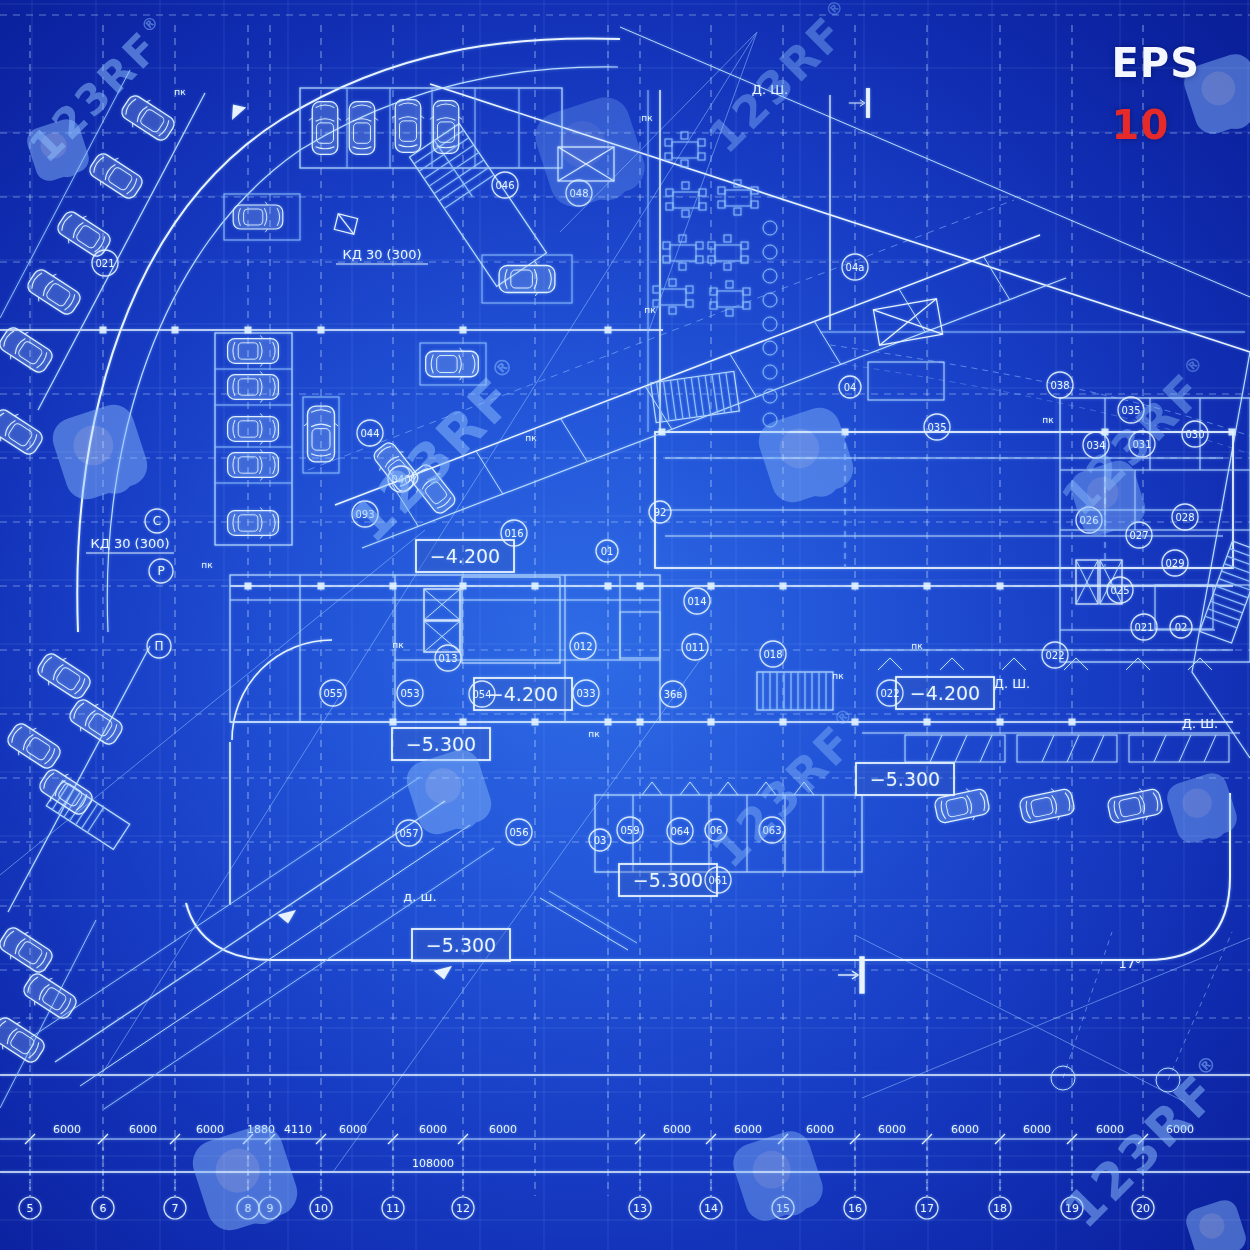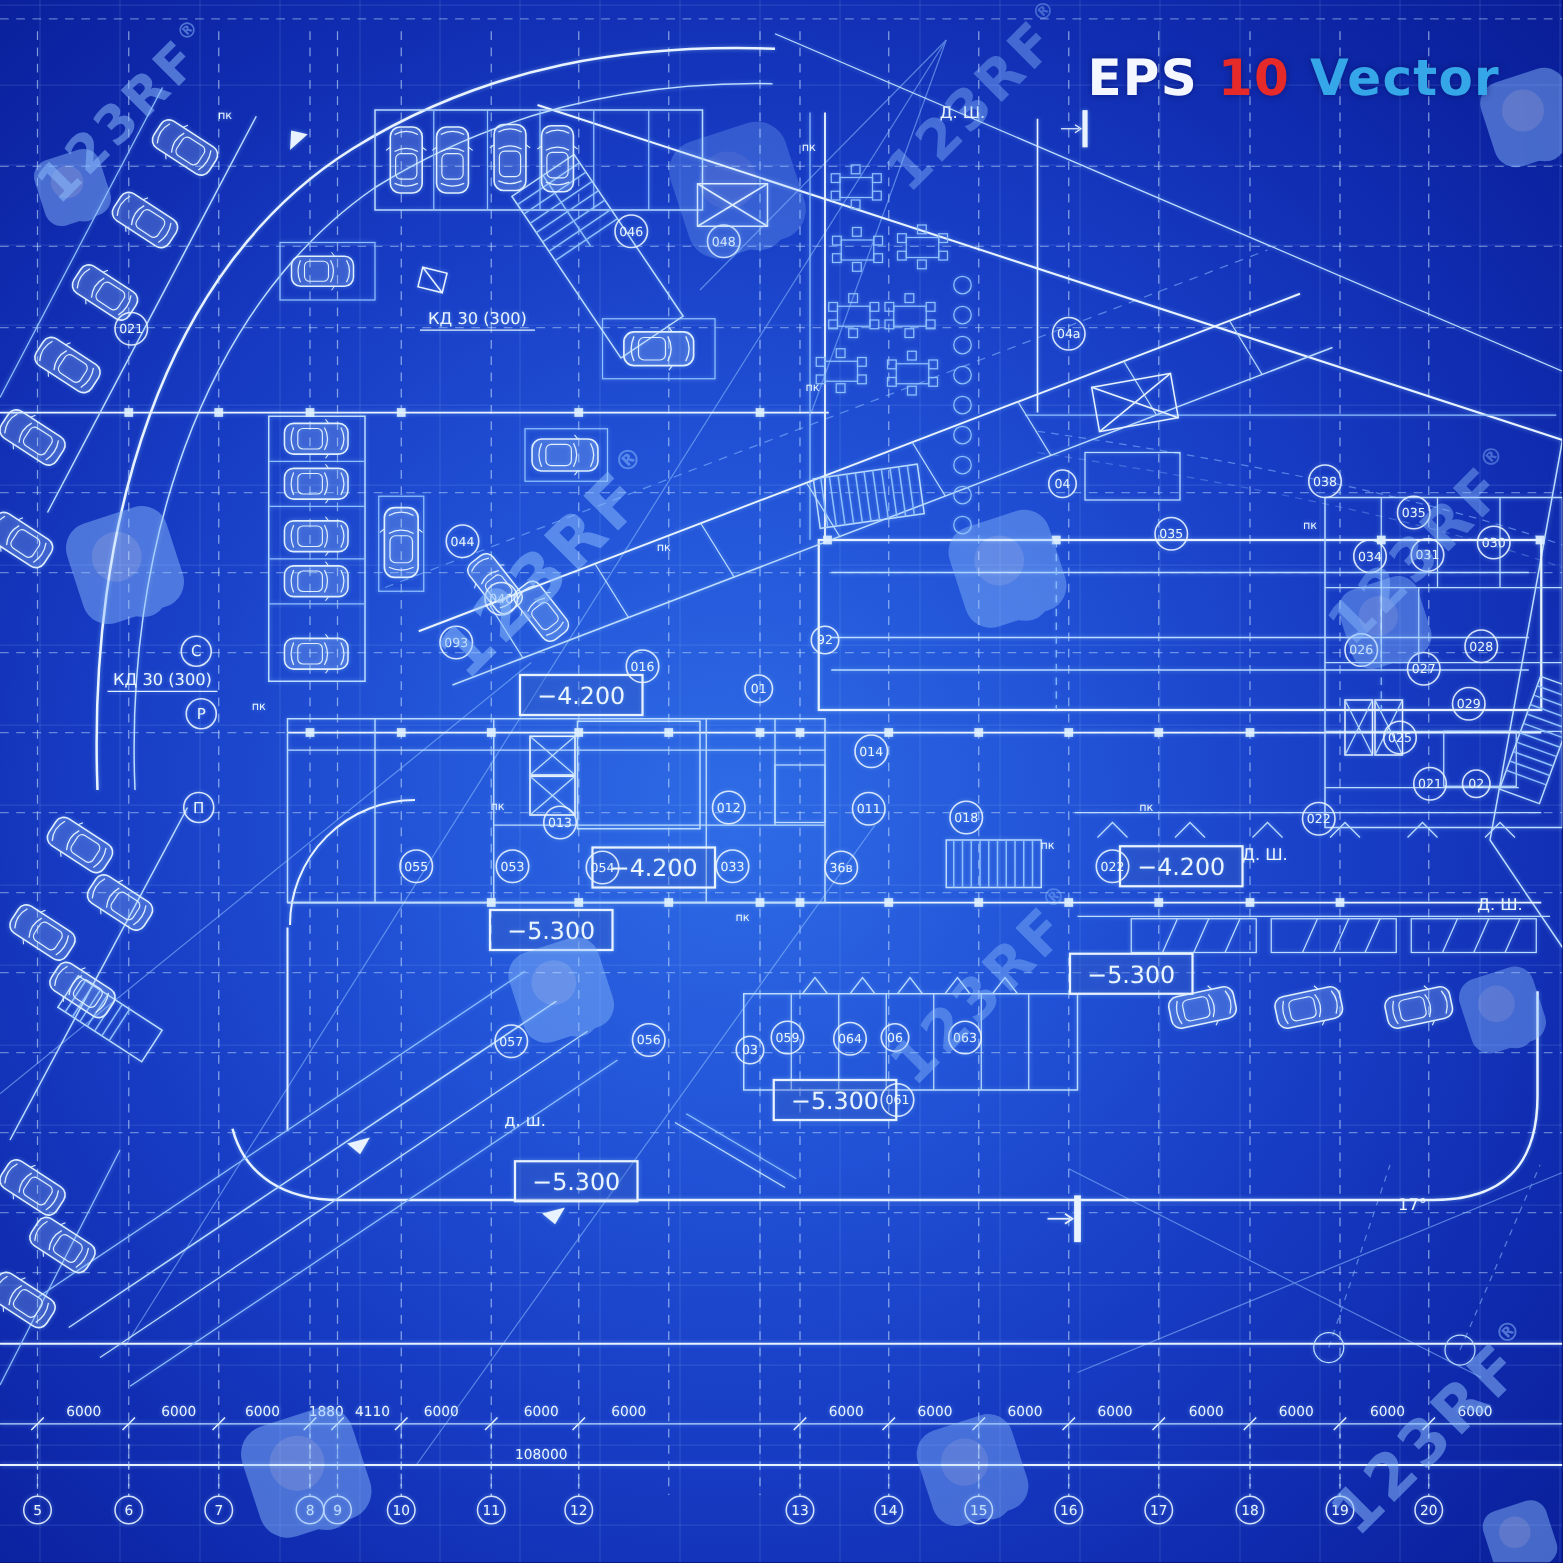--- a/index.html
+++ b/index.html
@@ -4,37 +4,36 @@
 <style>
   html,body{margin:0;padding:0;background:#07156e;}
   .stage{
     position:relative;width:1250px;height:1250px;overflow:hidden;
     font-family:"DejaVu Sans",sans-serif;
     background:radial-gradient(circle at 47% 52%, #2f6ce6 0%, #2254d8 28%, #173cc4 55%, #0f2aad 78%, #091d96 100%);
   }
   svg{position:absolute;left:0;top:0;}
   .eps{position:absolute;top:40px;right:50px;display:flex;gap:16px;
        font-weight:700;font-size:40px;letter-spacing:1px;z-index:6;
-       text-shadow:0 0 6px rgba(0,0,60,.4);}
+       text-shadow:0 0 6px rgba(0,0,60,.4);flex-direction:column;}
   
   .b{stroke:#e9f3ff;fill:none;}
   .m{stroke:#bcdcff;fill:none;}
   .f{stroke:#8fc0ff;fill:none;}
   text{font-family:"DejaVu Sans",sans-serif;}
   .wmt{fill:#8fc0ff;font-weight:700;letter-spacing:3px;}
 </style>
 </head>
 <body>
 
 <div class="stage">
 
   <div class="eps">
     <span style="color: rgb(244, 247, 255);">EPS</span>
     <span style="color: rgb(230, 42, 42);">10</span>
-    <span style="color: rgb(53, 167, 232);">Vector</span>
   </div>
 
   <svg id="plan-svg" width="1250" height="1250" viewBox="0 0 1250 1250">
     <defs>
       <pattern id="xh" width="9" height="9" patternUnits="userSpaceOnUse">
         <path d="M0,0 L9,9 M9,0 L0,9" stroke="#dcecff" stroke-width="0.8" opacity="0.85"></path>
       </pattern>
       <g id="wmLogo">
         <rect x="-44" y="-44" width="88" height="88" rx="22" transform="rotate(-18)" fill="#8fc0ff"></rect>
         <circle cx="-7" cy="-7" r="21" fill="#c4e0ff"></circle>

